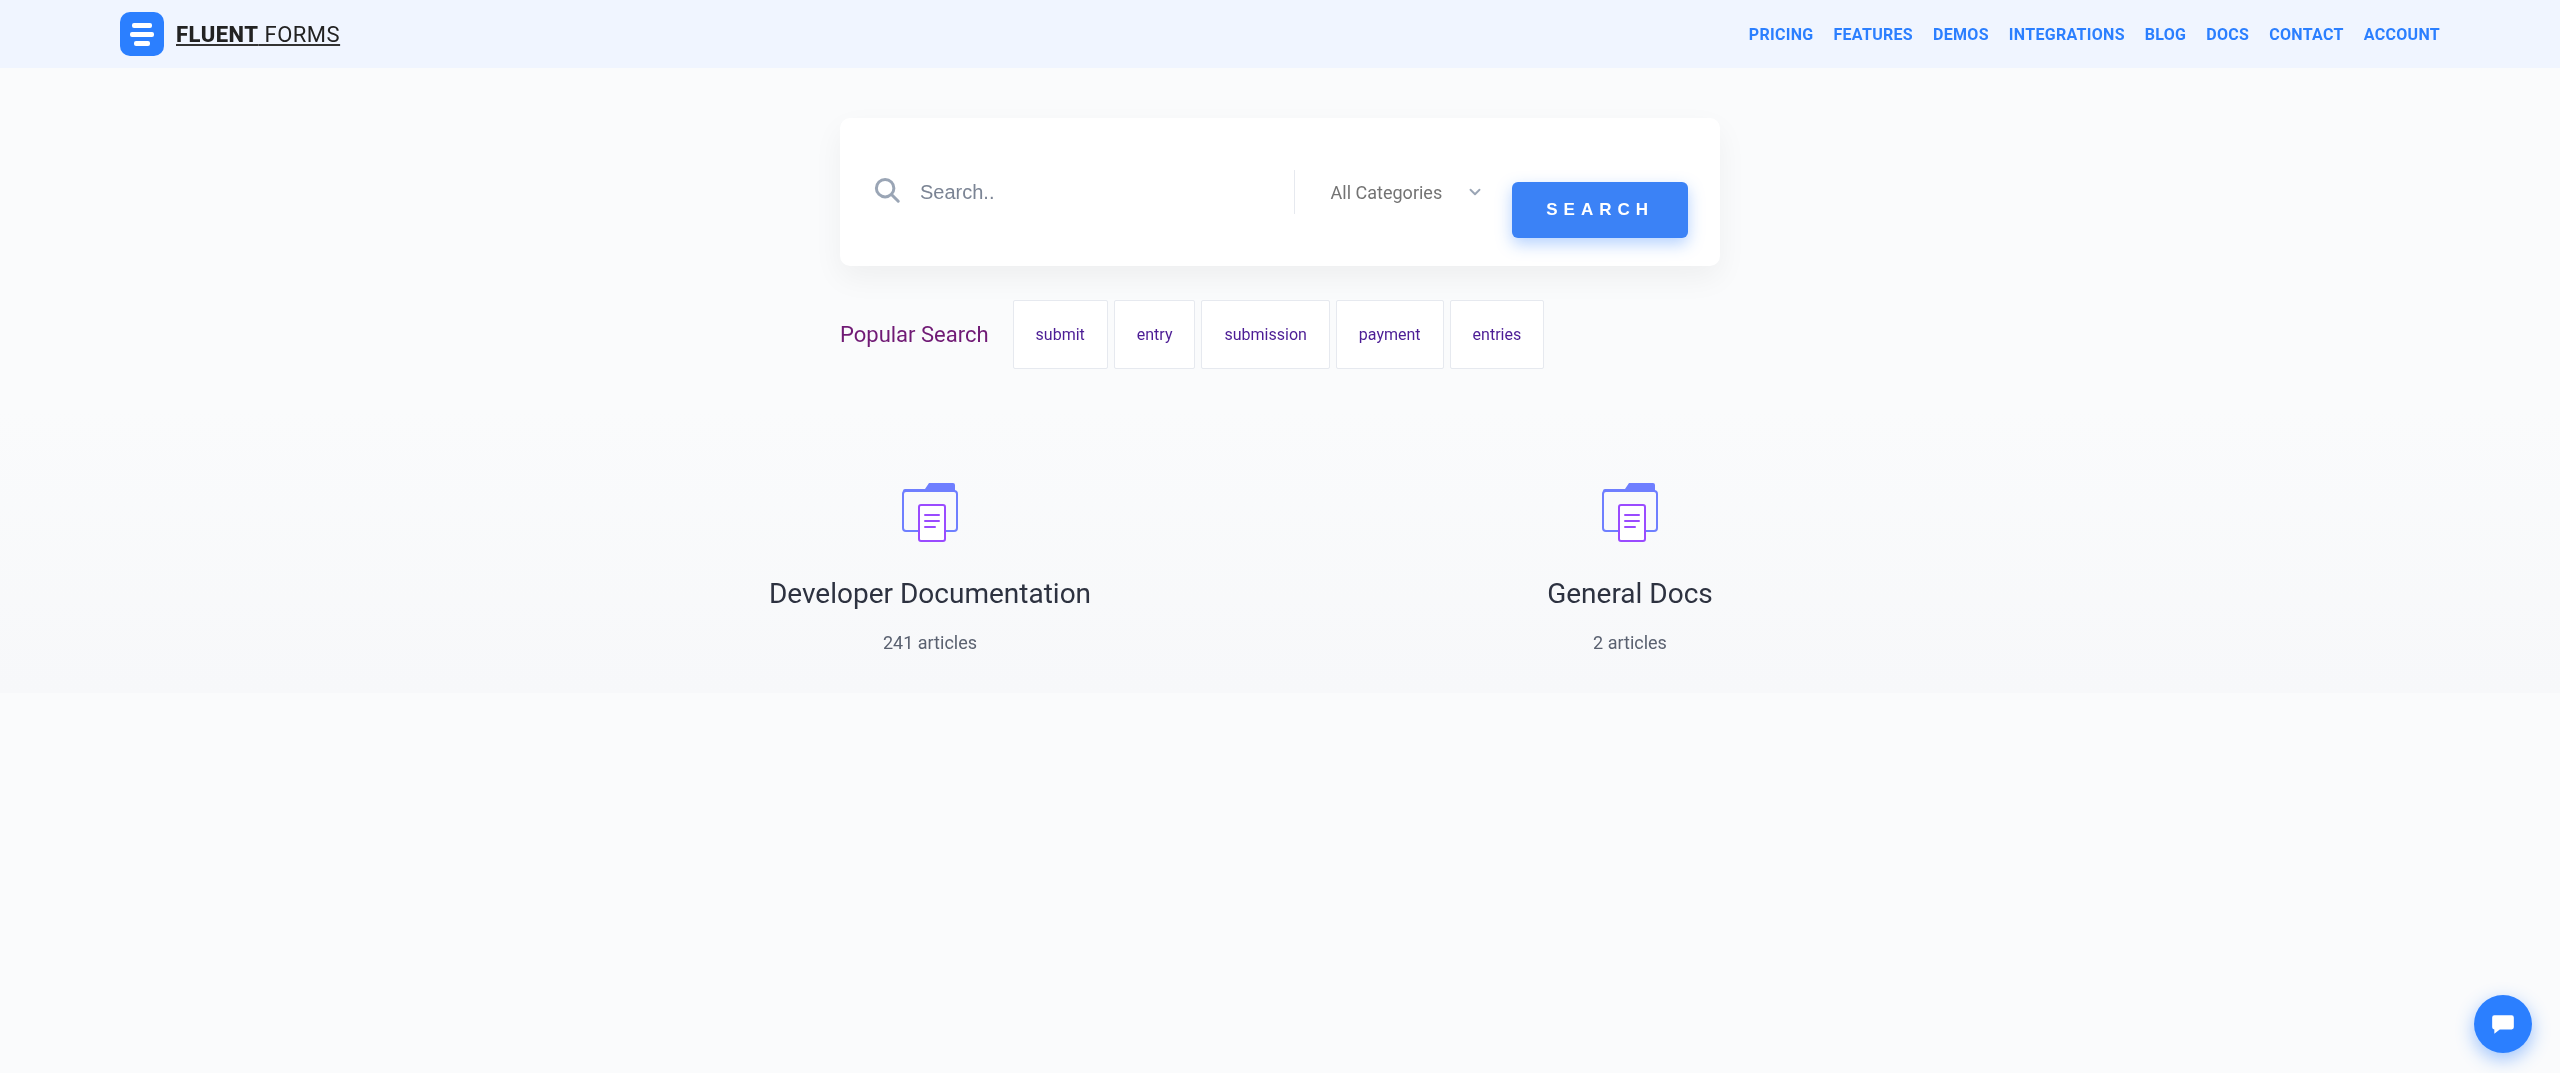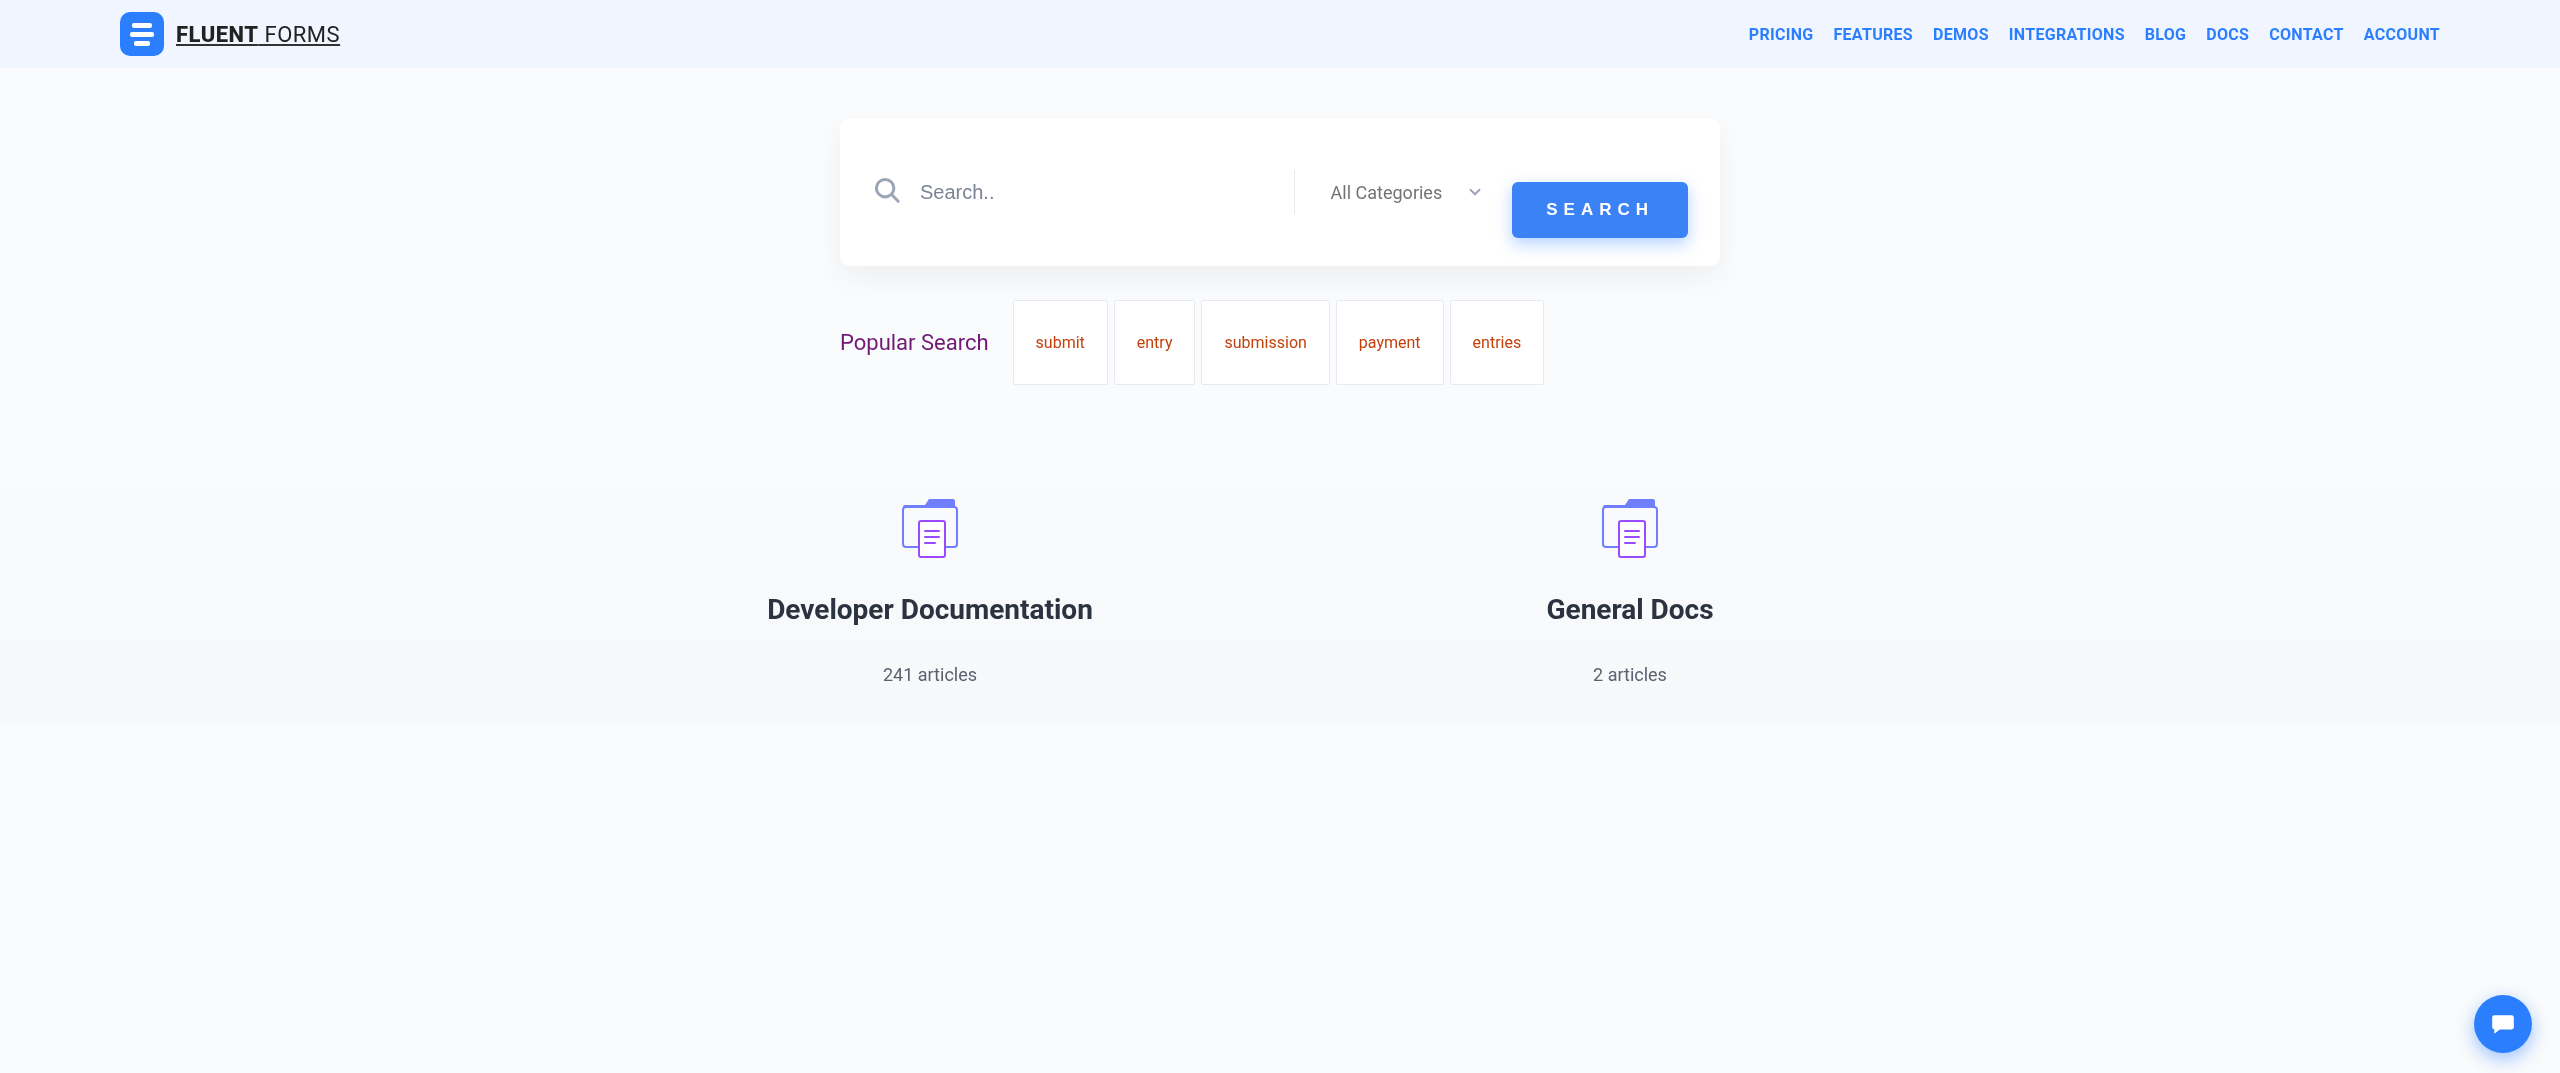--- a/index.html
+++ b/index.html
@@ -21,25 +21,25 @@
     .search-input { flex: 1; border: none; outline: none; font-size: 20px; color: #444; }
     .search-input::placeholder { color: #7b8494; }
     .divider { width: 1px; height: 44px; background: #e6e9ef; }
     .category-select { display: flex; align-items: center; gap: 24px; cursor: pointer; padding: 0 10px 0 18px; }
     .category-select span { font-size: 18px; color: #737373; }
     .chevron { color: #9aa5b5; }
     .search-btn { background: #3b82f6; color: #fff; border: none; border-radius: 6px; padding: 18px 34px; font-size: 17px; font-weight: 600; letter-spacing: 6px; cursor: pointer; box-shadow: 0 6px 16px rgba(43,127,255,0.35); margin-top: 36px; }
     .popular-row { width: 880px; margin: 34px auto 0; display: flex; align-items: center; gap: 24px; }
     .popular-label { color: #701a75; font-size: 22px; }
     .tag-list { display: flex; gap: 6px; }
-    .tag { border: 1px solid #e6e9ef; background: #fff; color: #c2410c; padding: 32px 22px; font-size: 16px; border-radius: 2px; cursor: pointer; }
+    .tag { border: 1px solid #e6e9ef; background: #fff; color: #4c1d95; padding: 24px 22px; font-size: 16px; border-radius: 2px; cursor: pointer; }
     .cards { display: flex; justify-content: center; gap: 80px; padding: 70px 0 40px; background: linear-gradient(#fafbfc, #f7f8fa); }
     .doc-card { text-align: center; width: 620px; cursor: pointer; }
     .doc-icon { margin: 0 auto 24px; width: 62px; height: 74px; position: relative; }
-    .doc-title { font-size: 28px; font-weight: 700; color: #2d3240; margin-bottom: 38px; }
+    .doc-title { font-size: 28px; font-weight: 400; color: #2d3240; margin-bottom: 22px; }
     .doc-count { font-size: 18px; color: #5a6170; }
     .chat-fab { position: fixed; right: 28px; bottom: 20px; width: 58px; height: 58px; border-radius: 50%; background: #2b7fff; display: flex; align-items: center; justify-content: center; box-shadow: 0 6px 18px rgba(43,127,255,0.45); cursor: pointer; }
     .chat-fab svg { fill: #fff; }
     svg.folder-doc .folder-back { fill: #6f7fff; }
     svg.folder-doc .folder-front { fill: none; stroke: #6f7fff; stroke-width: 2; }
     svg.folder-doc .page { fill: #fff; stroke: #9a4bff; stroke-width: 2; }
     svg.folder-doc .lines { stroke: #9a4bff; stroke-width: 2; stroke-linecap: round; }
   </style>
 </head>
 <body>

